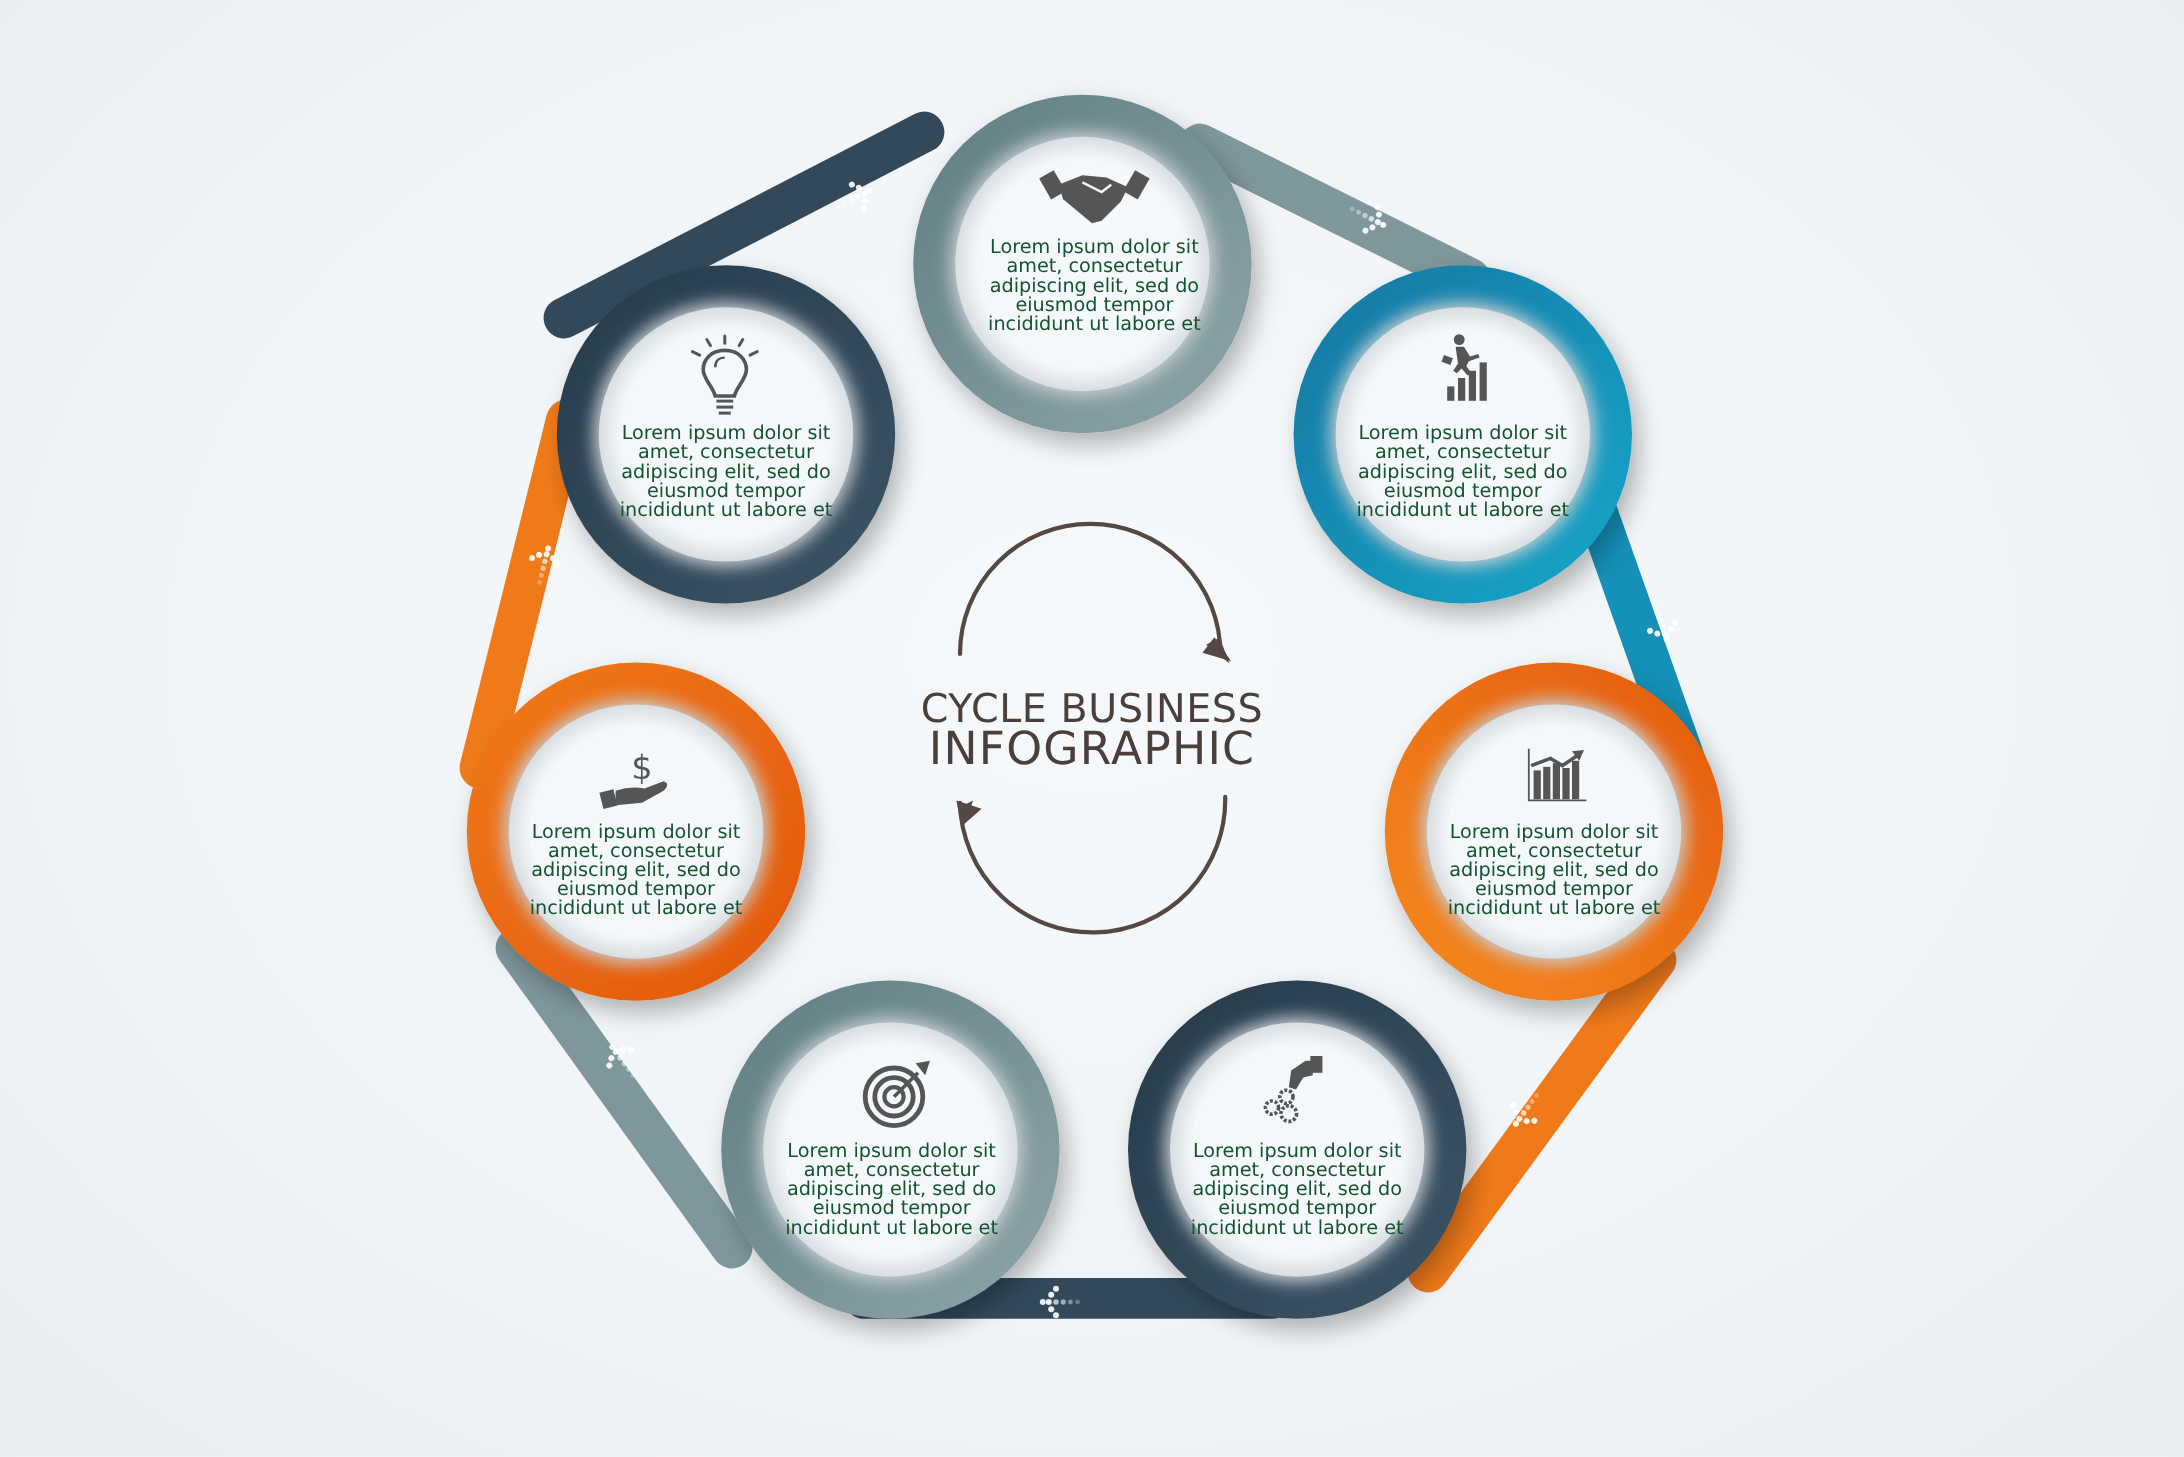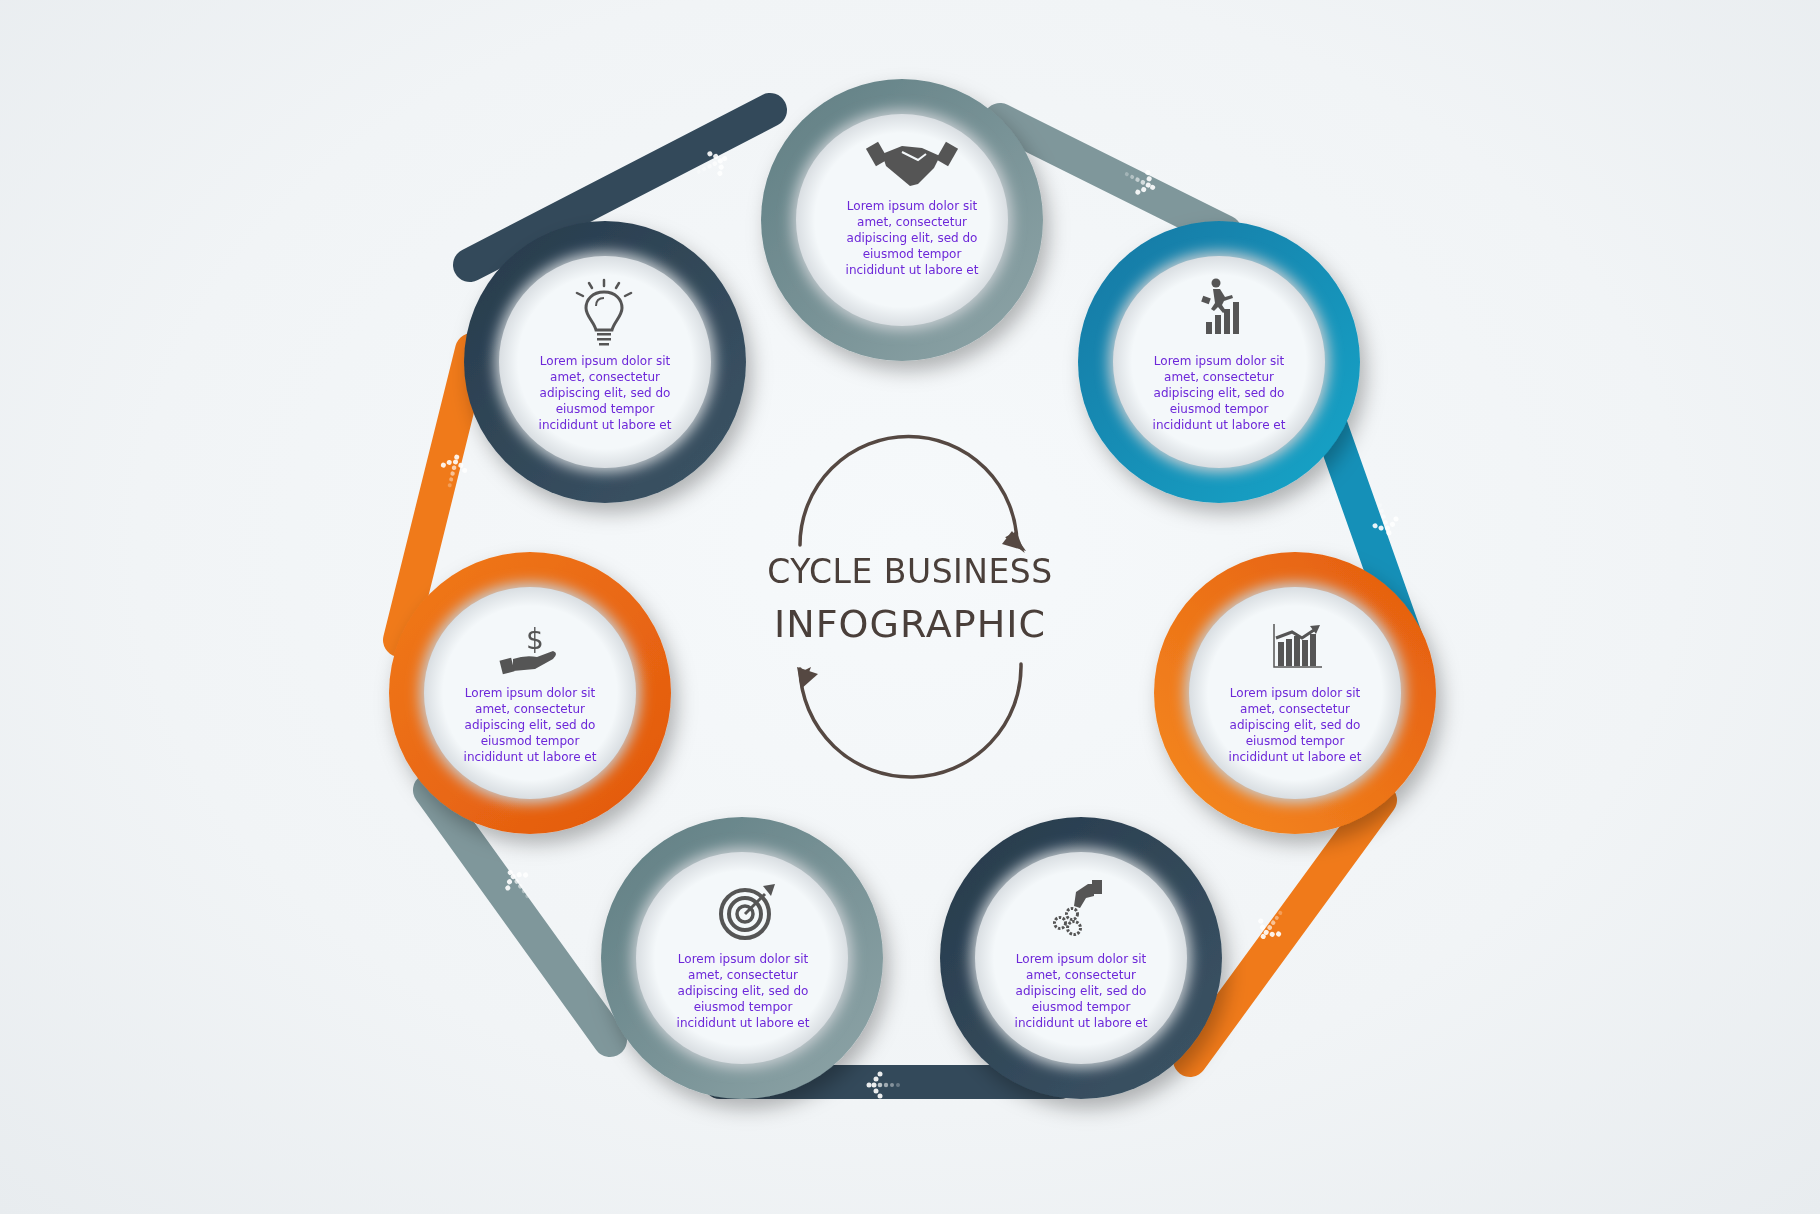--- a/index.html
+++ b/index.html
@@ -5,29 +5,29 @@
   html, body { margin:0; padding:0; }
   body {
     width:1820px; height:1214px; overflow:hidden;
     background: radial-gradient(ellipse at 50% 45%, #f6f9fb 0%, #f1f4f6 60%, #e8ecef 100%);
     font-family: "DejaVu Sans", sans-serif;
     position:relative;
   }
   #stage { position:absolute; left:0; top:0; width:1820px; height:1214px; }
   .node-text {
     position:absolute; width:200px; text-align:center;
-    font-family: "DejaVu Sans", sans-serif; font-size:12px; line-height:16px;
-    color:#6d28d9;
+    font-family: "DejaVu Sans", sans-serif; font-size:16px; line-height:16px;
+    color:#14532d;
   }
   .node-text div { white-space:nowrap; }
   .title {
     position:absolute; left:720px; width:380px; text-align:center;
     color:#4a3f3a;
   }
-  .title .l1 { position:absolute; top:552px; width:100%; font-size:33px; letter-spacing:0.5px; font-family:"DejaVu Sans", sans-serif; }
+  .title .l1 { position:absolute; top:571px; width:100%; font-size:33px; letter-spacing:0.5px; font-family:"DejaVu Sans", sans-serif; }
   .title .l2 { position:absolute; top:602px; width:100%; font-size:38px; font-weight:normal; letter-spacing:1px; font-family:"DejaVu Sans", sans-serif; }
 </style>
 </head>
 <body>
 
 <div id="stage">
 <svg width="1820" height="1214" viewBox="0 0 1820 1214" xmlns="http://www.w3.org/2000/svg">
   <defs>
     <filter id="shadow" x="-30%" y="-30%" width="160%" height="160%">
       <feDropShadow dx="6" dy="10" stdDeviation="10" flood-color="#000" flood-opacity="0.28"></feDropShadow>

